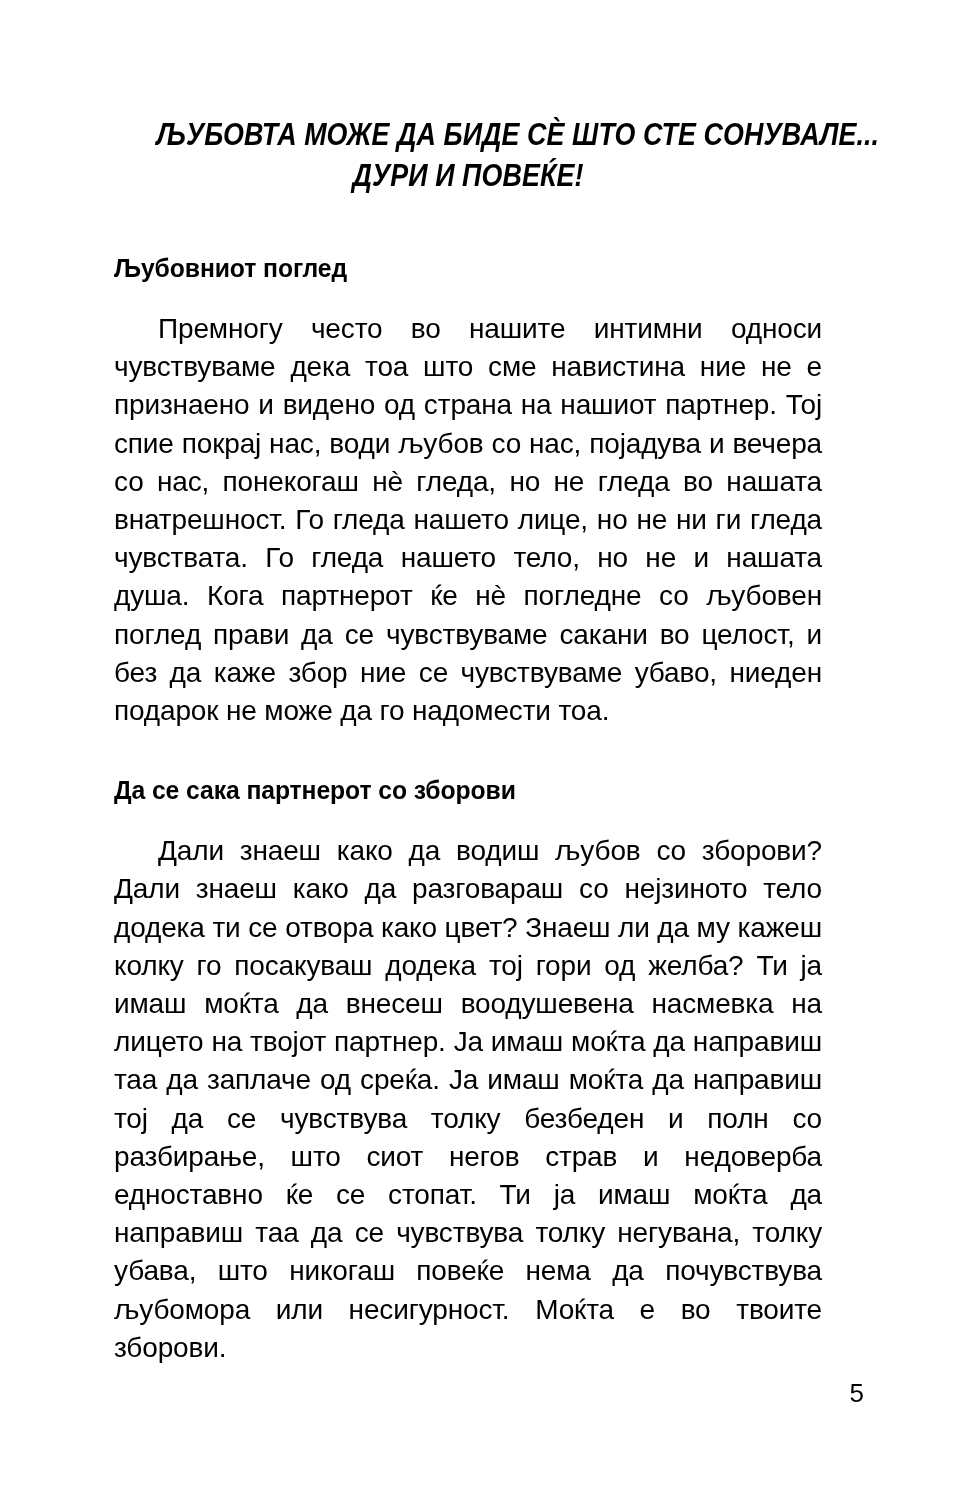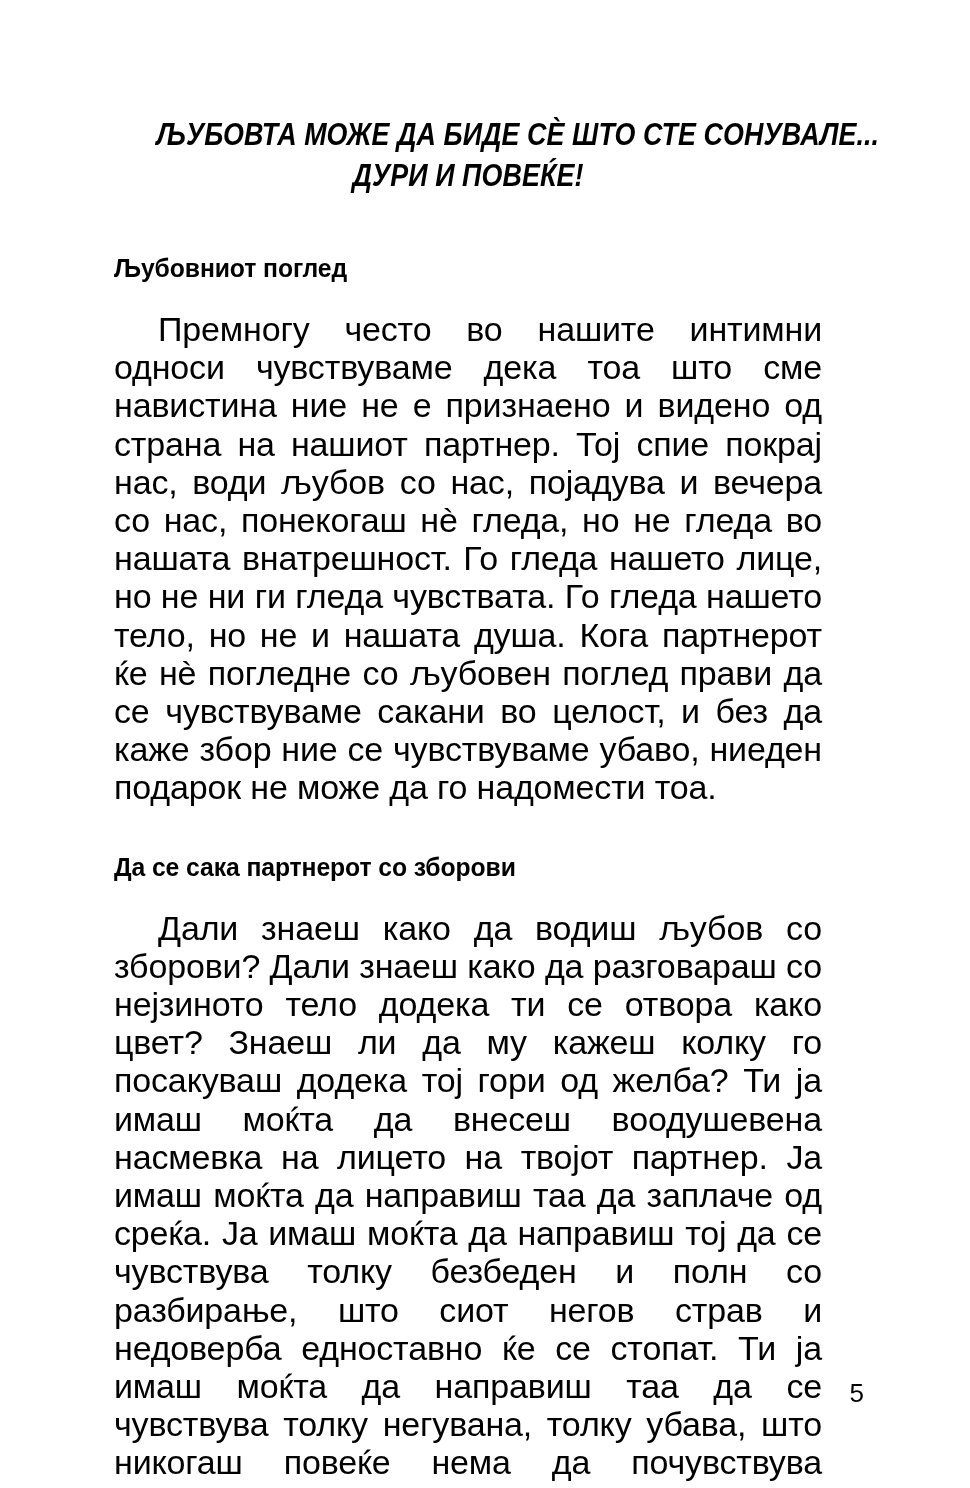--- a/index.html
+++ b/index.html
@@ -54,21 +54,21 @@
     letter-spacing: -0.1px;
     transform: scaleX(0.97);
     transform-origin: left center;
   }
   .heading-1 { padding-top: 56px; }
   .heading-2 { padding-top: 44px; }
 
   
   .body-par {
     margin: 0;
-    font-size: 34px;
+    font-size: 28px;
     line-height: 38.2px;
     text-align: justify;
     text-justify: inter-word;
     letter-spacing: -0.15px;
     word-spacing: 0px;
     hyphens: manual;
   }
   .par-1 { padding-top: 26px; }
   .par-2 { padding-top: 26px; }
   .body-par .indent {

